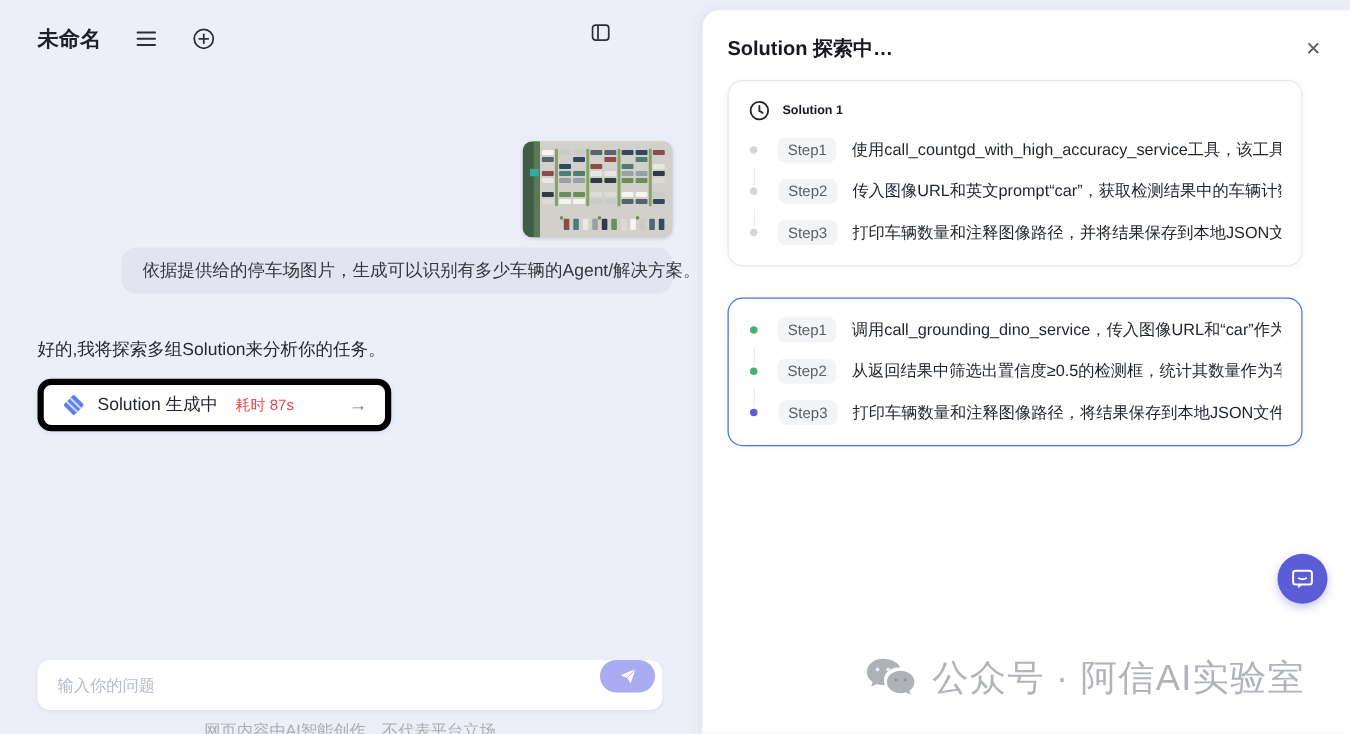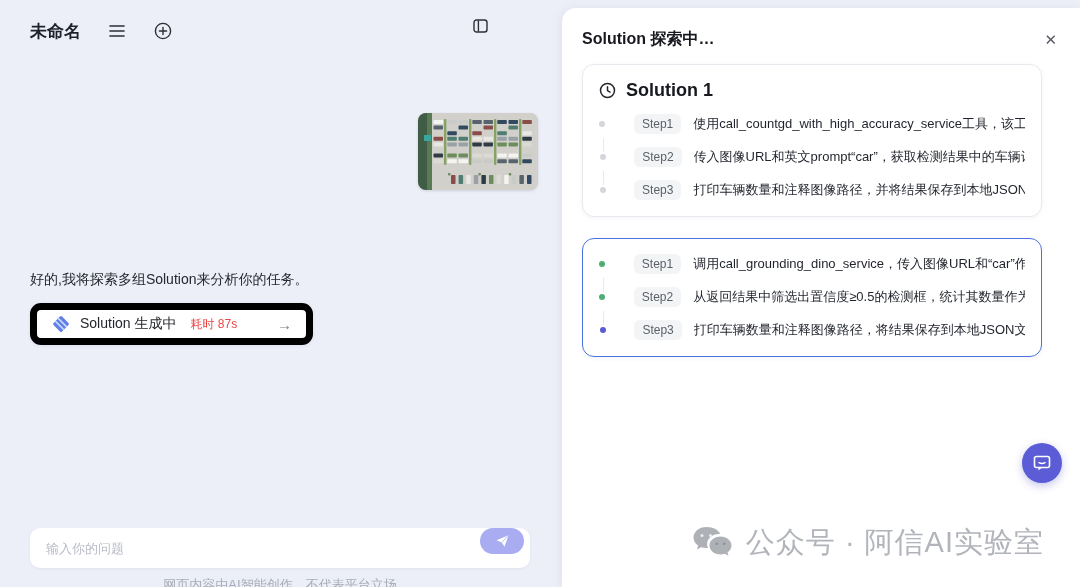--- a/index.html
+++ b/index.html
@@ -13,51 +13,51 @@
   .hicon { margin-left:26px; width:20px; height:20px; display:flex; align-items:center; justify-content:center; cursor:pointer; color:#2b2f36; }
   .panel-toggle { position:absolute; right:50px; top:0; margin:0; }
 
   .img-bubble { position:absolute; left:418px; top:113px; width:120px; height:77px; border-radius:8px; overflow:hidden; box-shadow:0 1px 3px rgba(60,70,110,.18); background:#d2d0cb; }
   .img-bubble svg { display:block; }
 
   .user-bubble { position:absolute; left:97px; top:198px; width:441px; height:37px; background:#e2e5f0; border-radius:12px; display:flex; align-items:center; padding:0 17px; font-size:14px; color:#33373f; white-space:nowrap; }
 
   .assistant-text { position:absolute; left:30px; top:271px; font-size:14px; color:#24282f; }
 
-  .solution-status { position:absolute; left:30px; top:303px; width:283px; height:42px; background:#fff; border:7px solid #000000; border-radius:11px; display:flex; align-items:center; padding:0 14px; cursor:pointer; box-shadow:0 1px 4px rgba(90,110,200,.12); }
+  .solution-status { position:absolute; left:30px; top:303px; width:283px; height:42px; background:#fff; border:5px solid #000000; border-radius:11px; display:flex; align-items:center; padding:0 14px; cursor:pointer; box-shadow:0 1px 4px rgba(90,110,200,.12); }
   .solution-status .slabel { font-size:14px; color:#23262d; font-weight:500; margin-left:9px; }
   .solution-status .elapsed { font-size:12px; color:#ef4444; margin-left:14px; }
   .solution-status .arrow { margin-left:auto; color:#7a8088; font-size:15px; }
 
   .input-bar { position:absolute; left:30px; top:528px; width:500px; height:40px; background:#fff; border-radius:10px; display:flex; padding:0 6px 0 16px; box-shadow:0 1px 3px rgba(60,70,110,.08); }
   .input-bar input { border:none; outline:none; flex:1; font-size:13px; color:#30343c; background:transparent; font-family:inherit; }
   .input-bar input::placeholder { color:#b8bcc7; }
   .send-btn { width:44px; height:26px; border-radius:13px; background:#a9acf1; border:none; display:flex; align-items:center; justify-content:center; cursor:pointer; }
 
   .footer-note { position:absolute; left:0; top:576px; width:560px; text-align:center; font-size:13px; color:#a7adb8; }
 
   
   .right-panel { position:absolute; left:562px; top:8px; width:518px; height:579px; background:#fff; border-radius:14px 0 0 0; box-shadow:-2px 0 10px rgba(70,80,120,.08); }
   .rp-header { position:absolute; left:20px; right:20px; top:18px; height:26px; display:flex; align-items:center; }
   .rp-title { font-size:16px; font-weight:bold; color:#17191f; }
   .rp-close { margin-left:auto; font-size:15px; color:#555a63; cursor:pointer; line-height:1; padding:3px; }
 
   .sol-card { position:absolute; left:20px; width:460px; background:#fff; border:1px solid #e8e9ee; border-radius:12px; box-shadow:0 1px 5px rgba(70,80,120,.06); padding:15px 16px 16px 16px; }
   .sol-card.selected { border:1.5px solid #4a74e0; }
   .sol-head { display:flex; align-items:center; gap:10px; margin-bottom:13px; }
-  .sol-name { font-size:18px; font-weight:bold; color:#17191f; }
+  .sol-name { font-size:10px; font-weight:bold; color:#17191f; }
   .steps { display:flex; flex-direction:column; gap:13px; }
   .step { display:flex; align-items:center; position:relative; }
   .dot-col { width:8px; display:flex; justify-content:center; position:relative; }
   .dot { width:6px; height:6px; border-radius:50%; }
   .dot-gray { background:#d4d6db; }
   .dot-green { background:#4cae72; }
   .dot-indigo { background:#5b5bd6; }
   .step + .step .dot-col::before { content:""; position:absolute; left:3.5px; top:-16px; height:14px; border-left:1px solid #e8e9ee; }
-  .step-badge { margin-left:28px; background:#f3f4f6; border-radius:6px; padding:3px 8px; font-size:12px; color:#5a5f68; flex:0 0 auto; }
+  .step-badge { margin-left:16px; background:#f3f4f6; border-radius:6px; padding:3px 8px; font-size:12px; color:#5a5f68; flex:0 0 auto; }
   .step-text { margin-left:12px; font-size:13px; color:#1f232b; white-space:nowrap; overflow:hidden; }
 
   .fab { position:absolute; right:18px; bottom:104px; width:40px; height:40px; border-radius:50%; background:#5b5cd6; border:none; display:flex; align-items:center; justify-content:center; cursor:pointer; box-shadow:0 3px 8px rgba(70,70,200,.3); }
 
   .watermark { position:absolute; right:36px; bottom:24px; display:flex; align-items:center; gap:12px; color:#b1b4ba; }
   .watermark .wm-text { font-size:29px; letter-spacing:1px; }
 </style>
 </head>
 <body>
 
@@ -159,20 +159,23 @@
           <rect x="78.6" y="62" width="4.5" height="9" fill="#dcdad5" rx="0.8"></rect>
           <rect x="86.19999999999999" y="62" width="4.5" height="9" fill="#f4f4f1" rx="0.8"></rect>
           <rect x="93.8" y="62" width="4.5" height="9" fill="#c9cbc8" rx="0.8"></rect>
           <rect x="90.8" y="60" width="2.5" height="2.5" fill="#6d8e5c" rx="0.8"></rect>
           <rect x="101.39999999999999" y="62" width="4.5" height="9" fill="#59636e" rx="0.8"></rect>
           <rect x="109" y="62" width="4.5" height="9" fill="#334962" rx="0.8"></rect>
         </g>
     </svg>
   </div>
 
+  <div class="user-bubble">
+    <span>依据提供给的停车场图片，生成可以识别有多少车辆的Agent/解决方案。</span>
+  </div>
 
   <div class="assistant-text">好的,我将探索多组Solution来分析你的任务。</div>
 
   <div class="solution-status">
     <span style="display:flex">
       <svg width="20" height="20" viewBox="0 0 20 20">
         <g transform="rotate(45 10 10)">
           <rect x="4" y="4" width="12" height="12" rx="1.5" fill="#5f7fe8"></rect>
           <line x1="4" y1="8" x2="16" y2="8" stroke="#cdd9fb" stroke-width="1.6"></line>
           <line x1="4" y1="12" x2="16" y2="12" stroke="#cdd9fb" stroke-width="1.6"></line>

